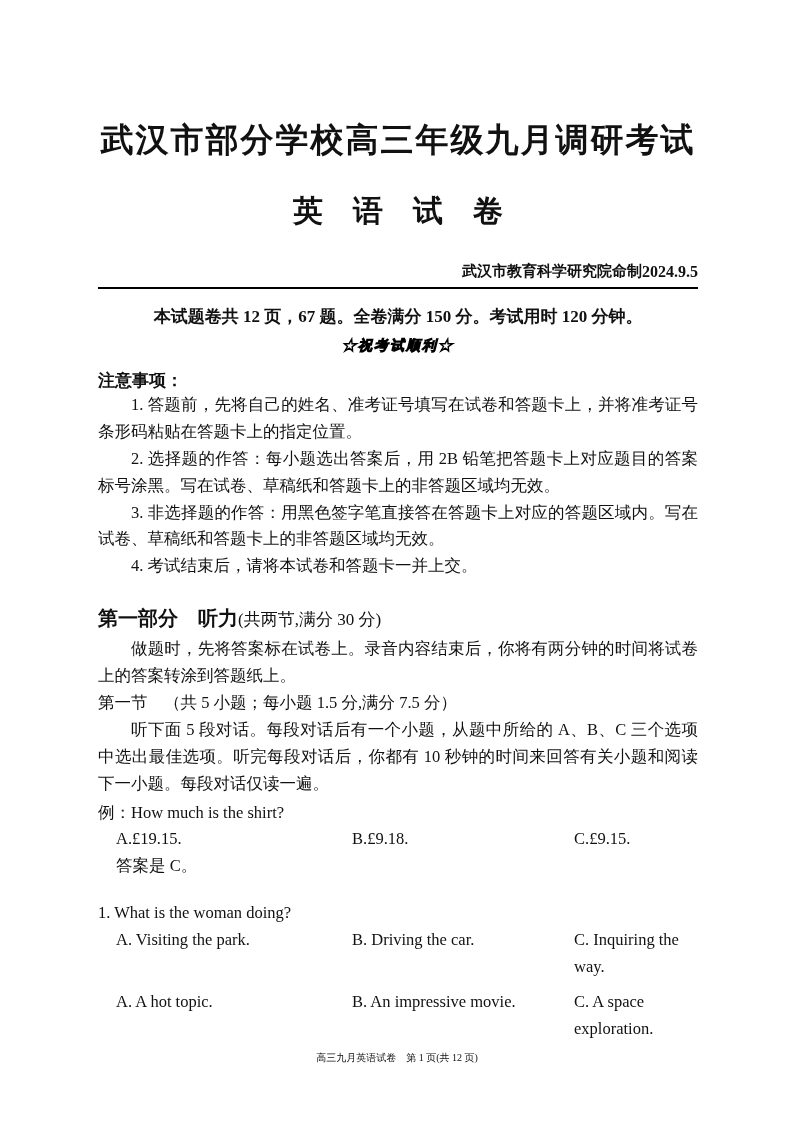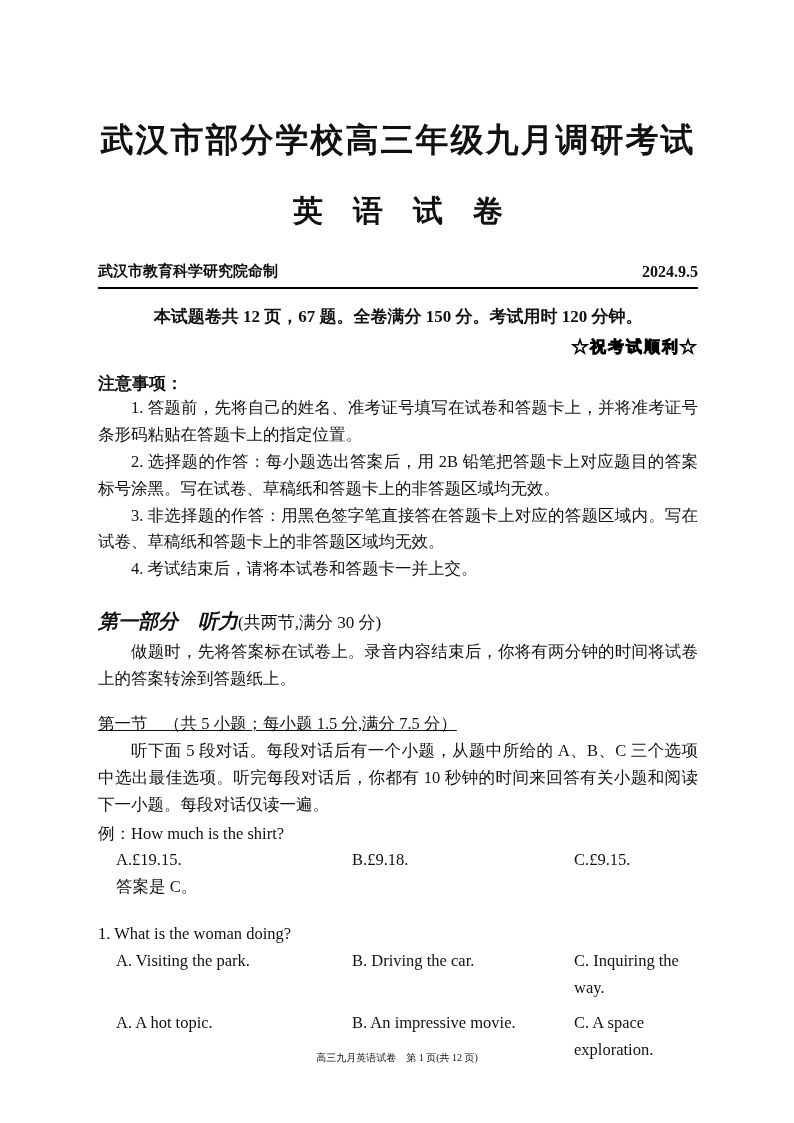--- a/index.html
+++ b/index.html
@@ -34,70 +34,71 @@
   .subject-title {
     font-size: 30px;
     font-weight: bold;
     text-align: center;
     margin-top: 28px;
   }
 
   
   .issuer-row {
     display: flex;
-    justify-content: space-between;
+    justify-content: flex-end;
     align-items: flex-end;
     margin-top: 30px;
     padding-bottom: 6px;
   }
   .issuer { font-size: 15px; font-weight: bold; }
   .exam-date { font-size: 16px; font-weight: bold; }
   .rule { border-top: 2px solid #000; height: 0; }
 
   
   .summary {
     text-align: center;
     font-weight: bold;
     font-size: 17px;
     margin-top: 16px;
   }
   .wish {
-    text-align: right;
+    text-align: center;
     font-weight: bold;
-    font-size: 16px;
+    font-size: 14px;
     margin-top: 9px;
     letter-spacing: 2px;
+    font-style: italic;
   }
   @supports (-webkit-text-stroke: 1px black) {
     .wish { -webkit-text-stroke: 0.9px #000; color: #fff; }
   }
   .notice-title {
     font-weight: bold;
     font-size: 17px;
     margin-top: 14px;
   }
   .instruction {
     font-size: 16.5px;
     line-height: 1.63;
     text-indent: 2em;
     text-align: justify;
   }
 
   
   .part-heading { margin-top: 24px; margin-bottom: 4px; }
-  .part-heading-main { font-size: 20px; font-weight: bold; font-style: italic; }
+  .part-heading-main { font-size: 20px; font-weight: bold; }
   .part-heading-suffix { font-size: 17px; font-weight: normal; }
 
   .para {
     font-size: 16.5px;
     line-height: 1.63;
     text-align: justify;
   }
   .indent { text-indent: 2em; }
-  .section-heading { font-size: 16.5px; line-height: 1.63; margin-top: 18px; text-decoration: underline; }
+  .section-heading { font-size: 16.5px; line-height: 1.63; margin-top: 0; }
   .example-q { font-size: 16.5px; line-height: 1.63; margin-top: 2px; }
 
   .options-row {
     display: flex;
     font-size: 16.5px;
     line-height: 1.63;
     padding-left: 18px;
     gap: 44px;
   }
   .opt-a { width: 192px; }

